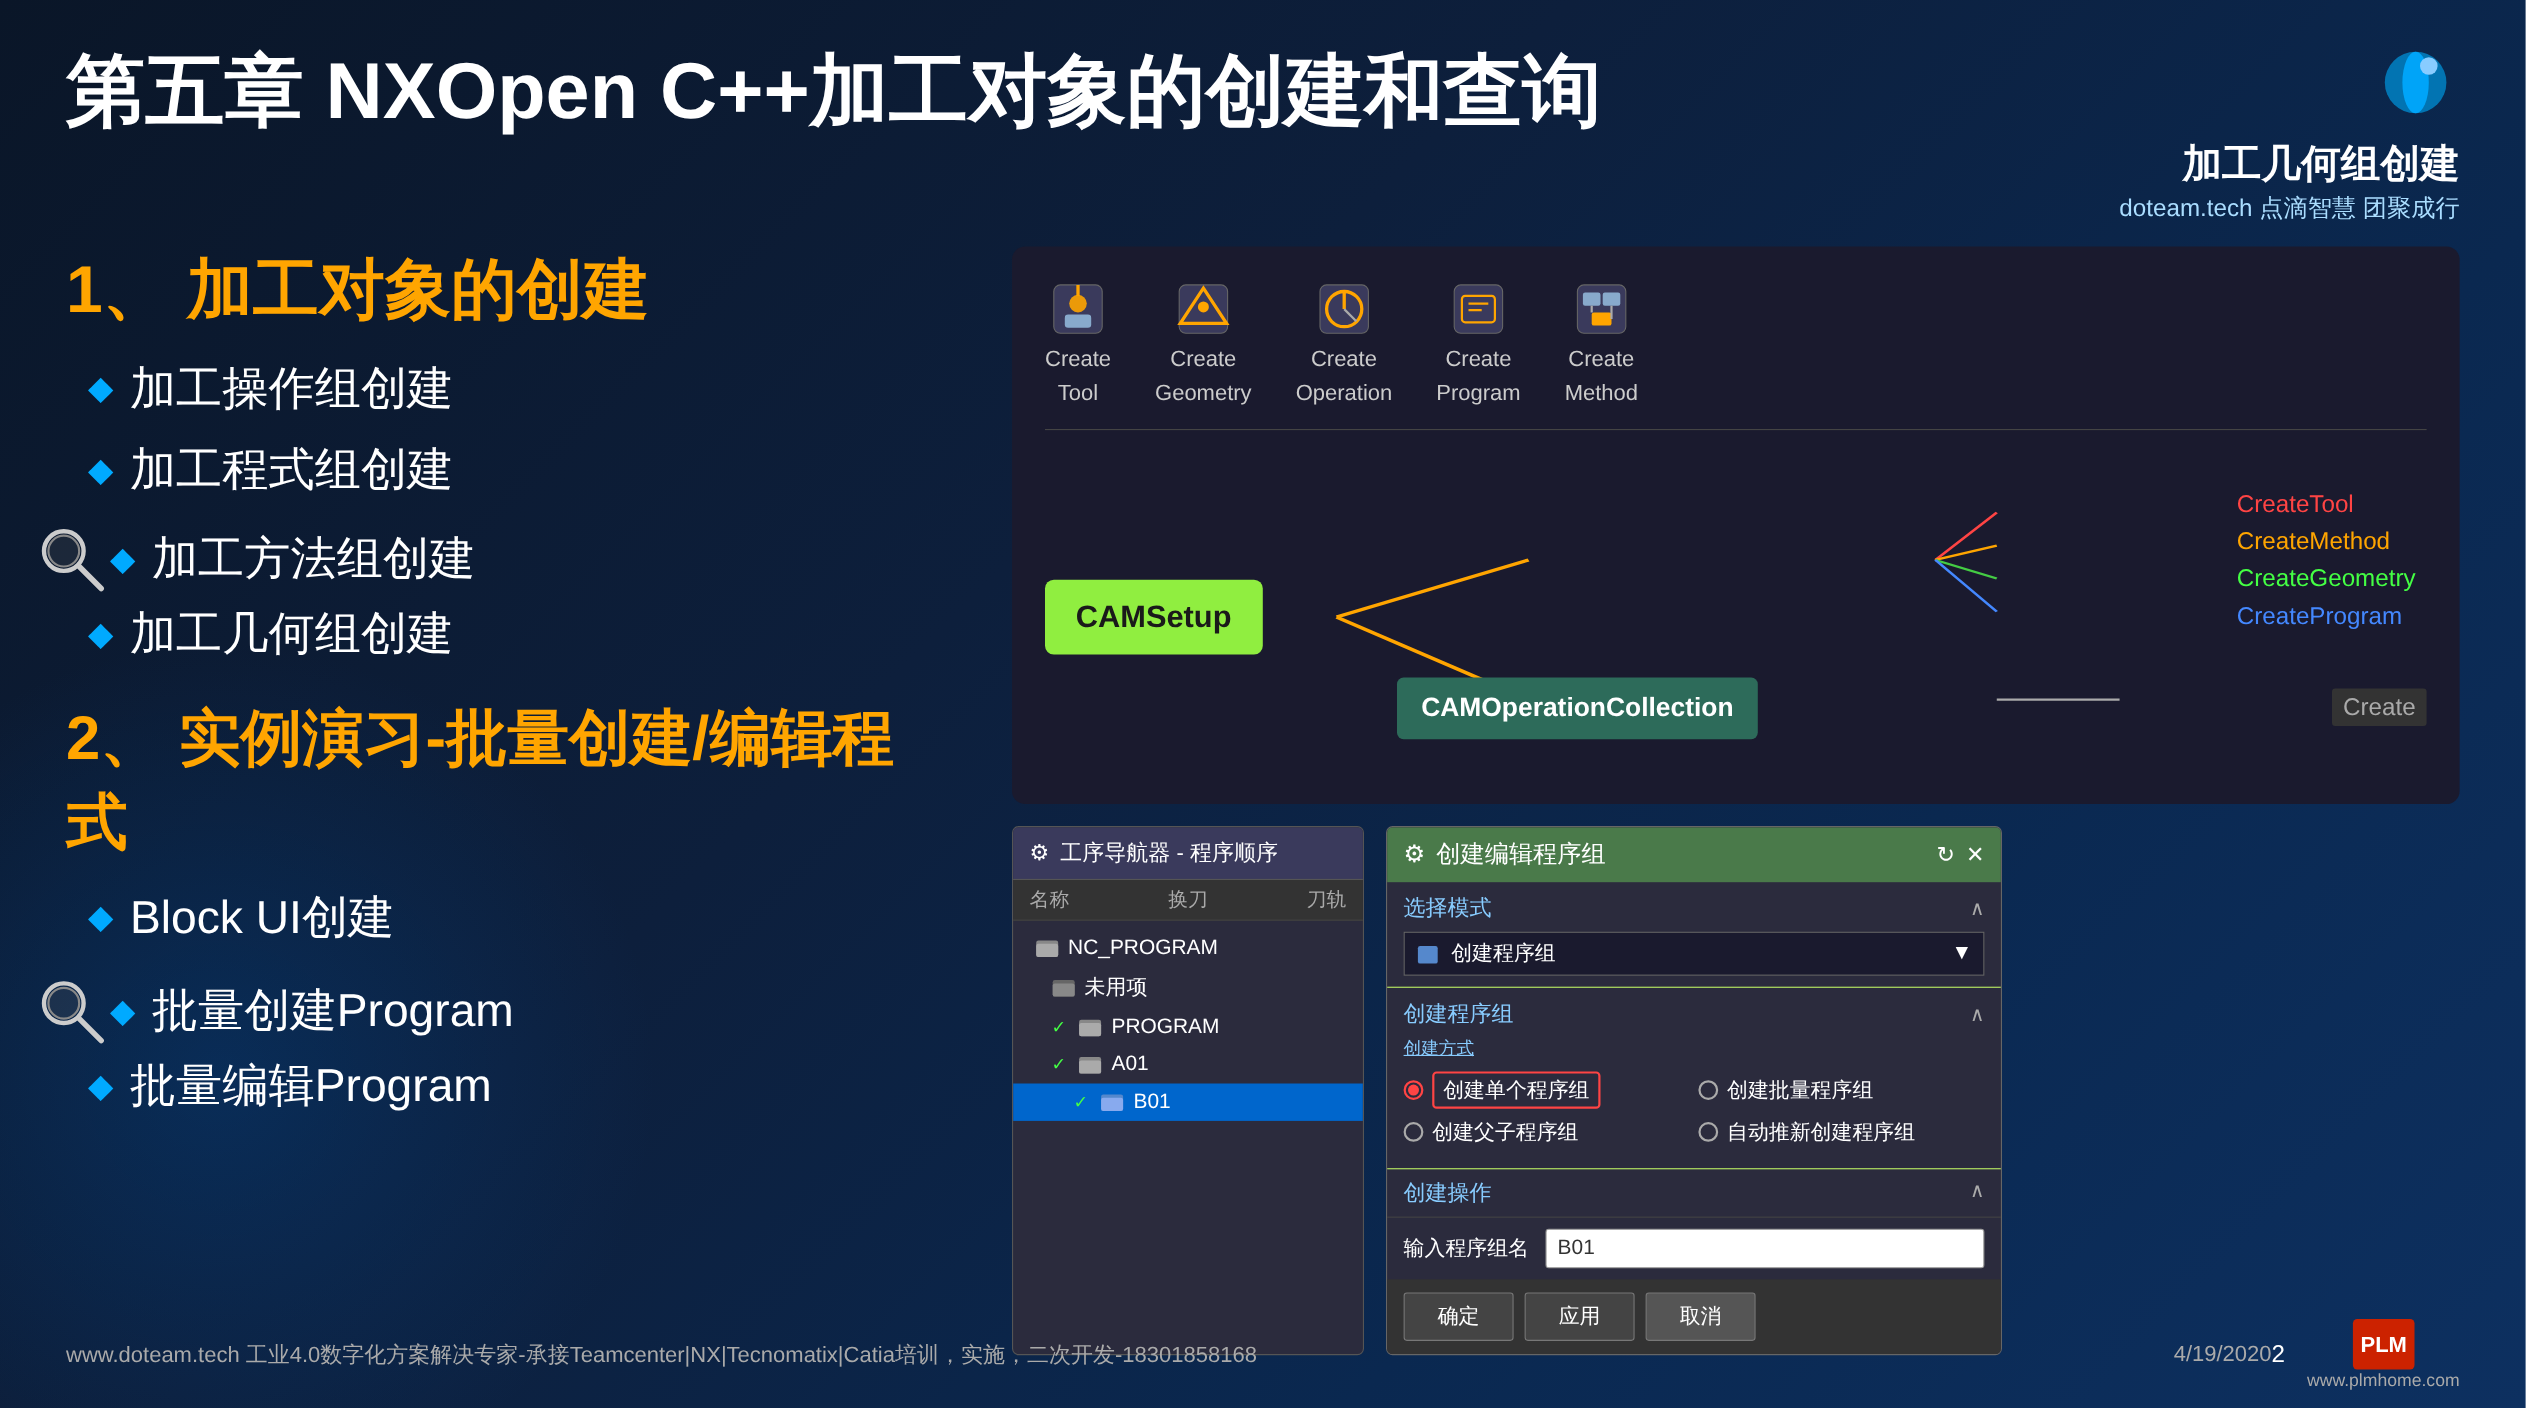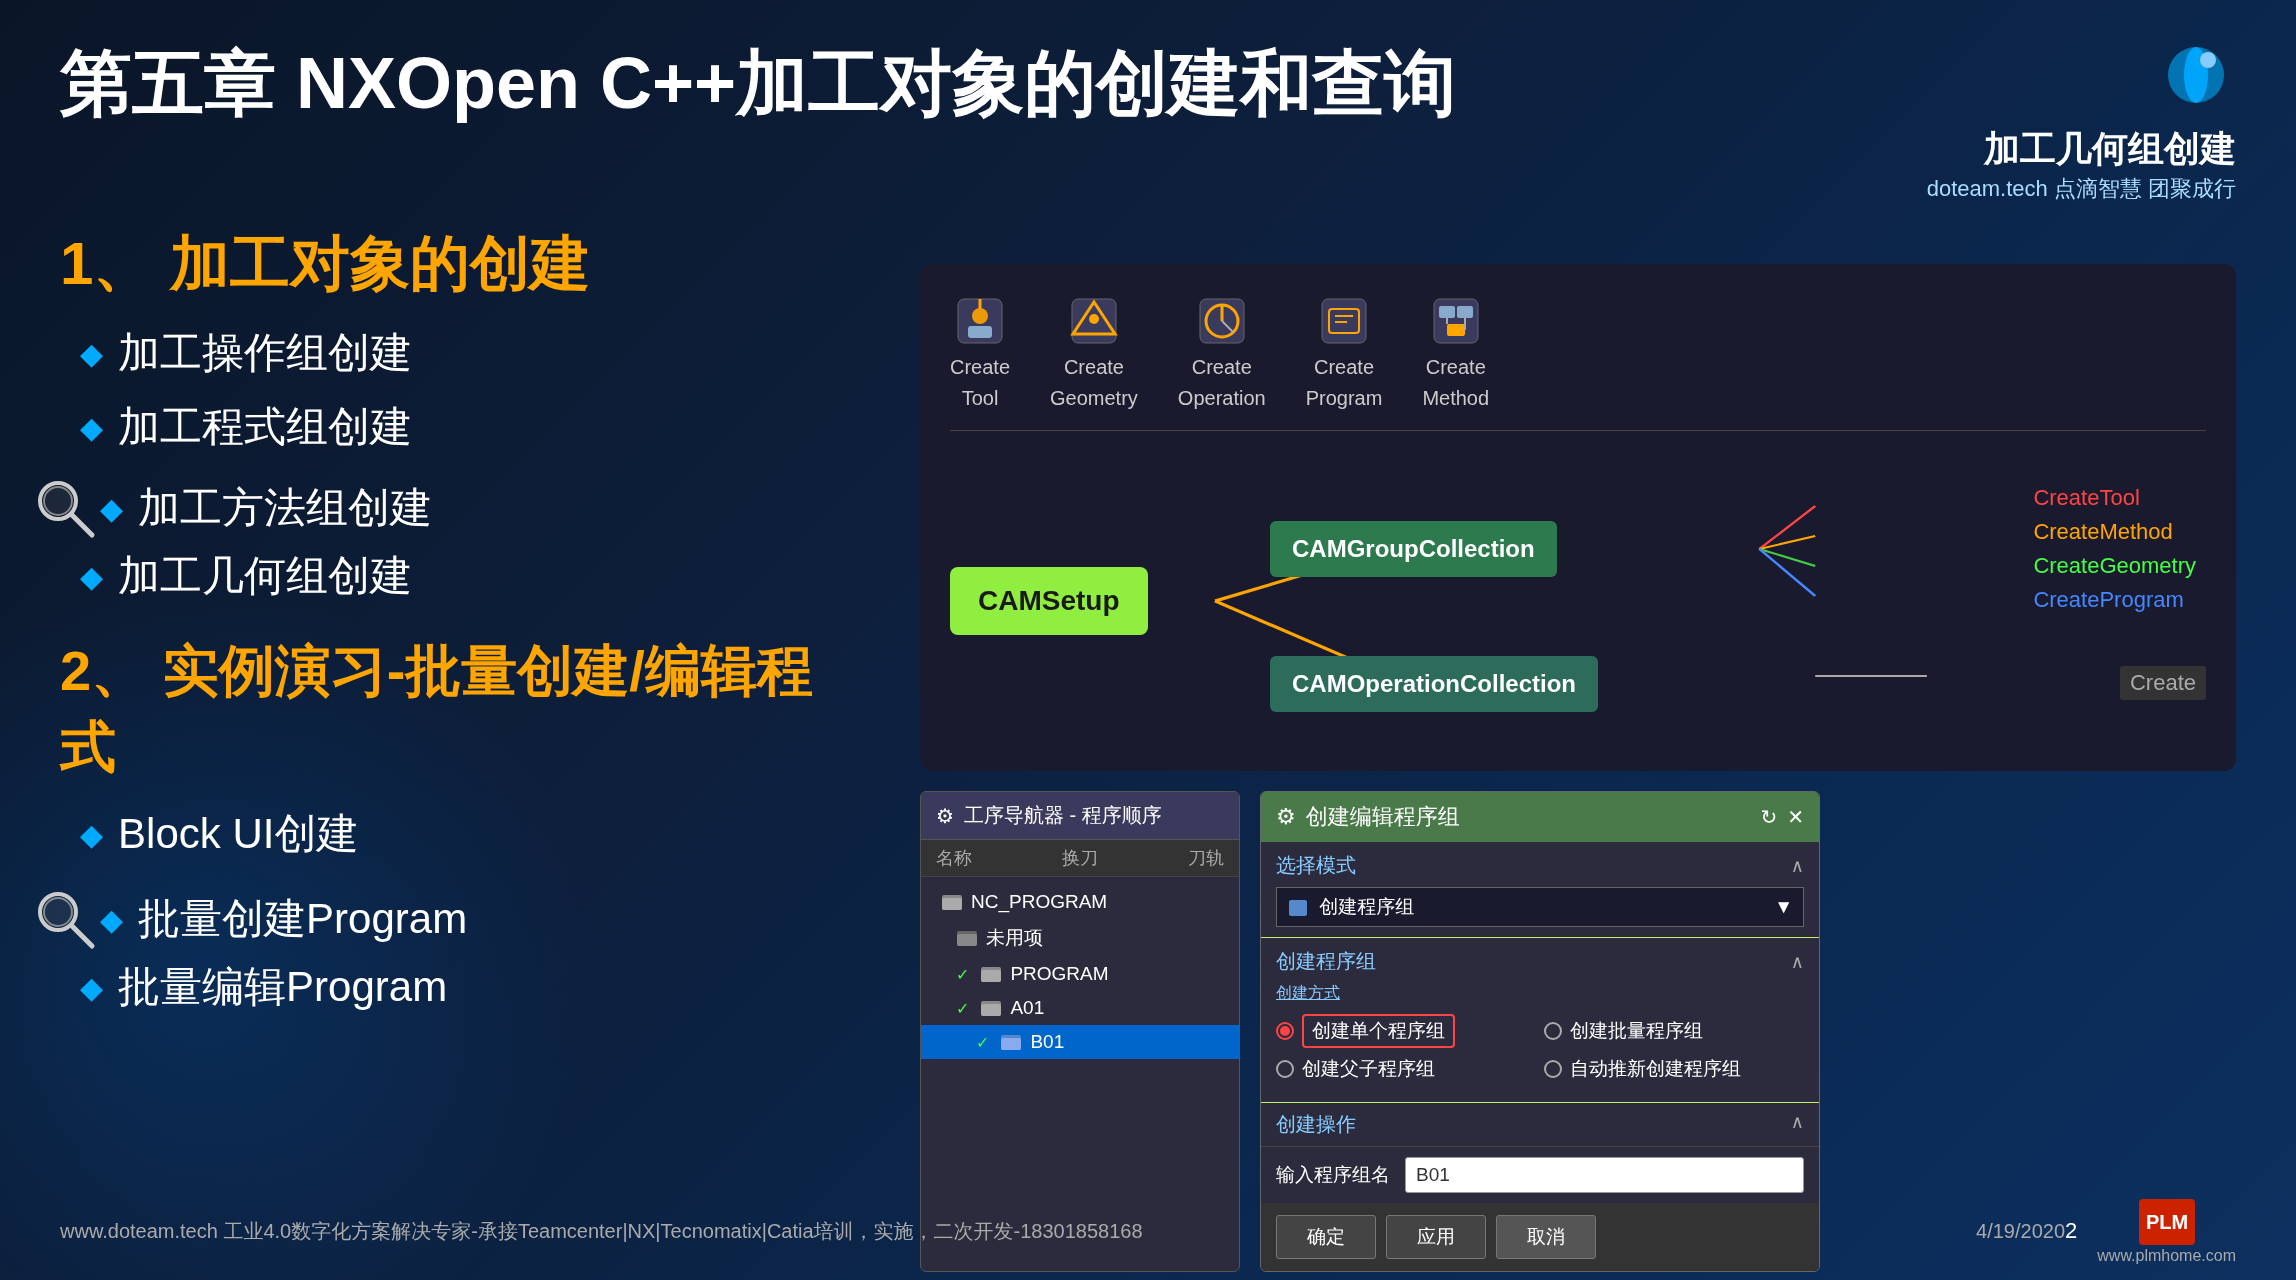--- a/index.html
+++ b/index.html
@@ -98,21 +98,20 @@
       margin-bottom: 20px;
       margin-top: 10px;
     }
 
     
     .right-column {
       flex: 1.2;
       display: flex;
       flex-direction: column;
       gap: 20px;
-      margin-top: 40px;
     }
 
     
     .diagram-area {
       background: #1a1a2e;
       border-radius: 12px;
       padding: 30px;
       position: relative;
     }
 
@@ -666,21 +665,20 @@
 
             <line x1="580" y1="88" x2="620" y2="45" stroke="#ff4444" stroke-width="2"></line>
             <line x1="580" y1="88" x2="620" y2="75" stroke="#ffa500" stroke-width="2"></line>
             <line x1="580" y1="88" x2="620" y2="105" stroke="#44cc44" stroke-width="2"></line>
             <line x1="580" y1="88" x2="620" y2="135" stroke="#4488ff" stroke-width="2"></line>
 
             <line x1="620" y1="215" x2="700" y2="215" stroke="#aaa" stroke-width="2"></line>
           </svg>
 
           <div class="cam-setup-box">CAMSetup</div>
-          <div class="cam-group-box">CAMGroupCollection</div>
           <div class="cam-operation-box">CAMOperationCollection</div>
 
           <div class="method-labels">
             <span class="method-label label-red">CreateTool</span>
             <span class="method-label label-orange">CreateMethod</span>
             <span class="method-label label-green">CreateGeometry</span>
             <span class="method-label label-blue">CreateProgram</span>
           </div>
 
           <div class="create-label">Create</div>

